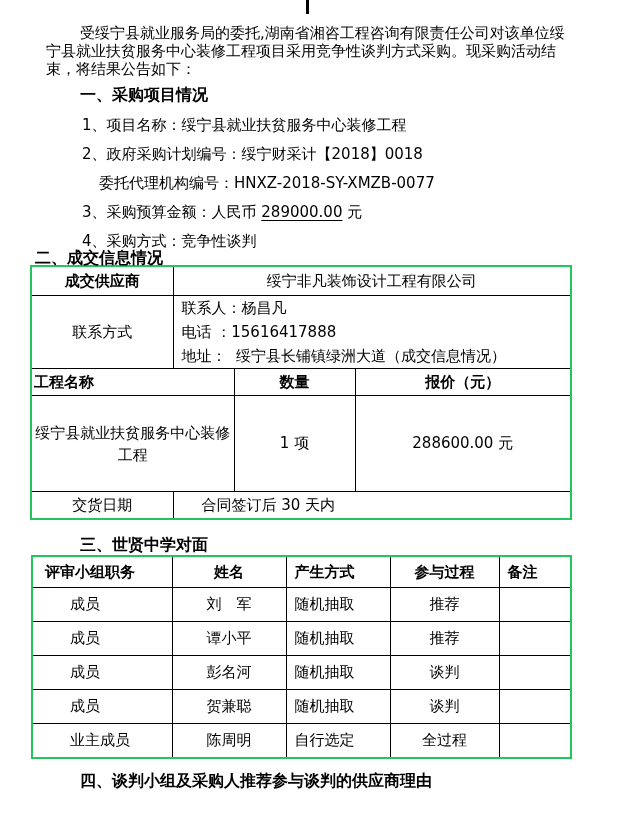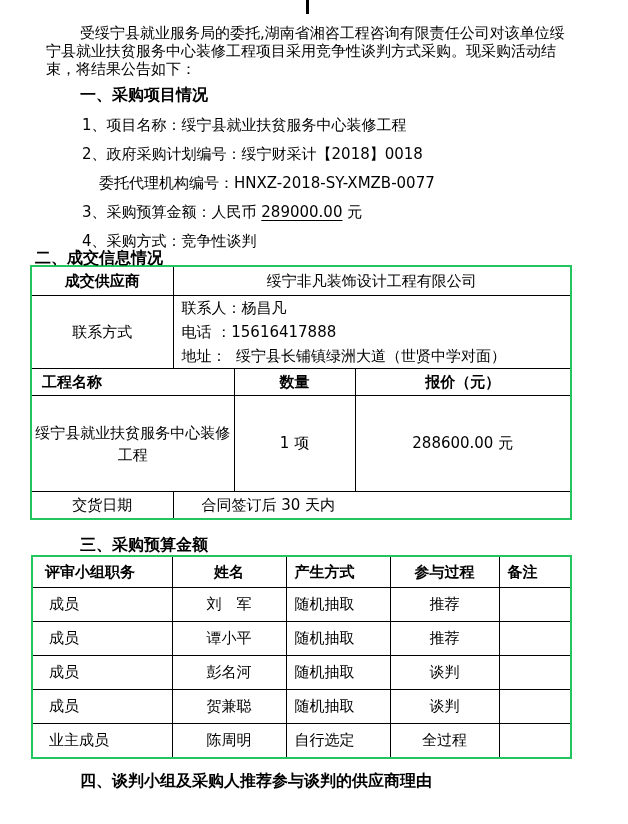--- a/index.html
+++ b/index.html
@@ -18,35 +18,35 @@
   .sec4{margin-top:13px;}
   .item{margin:13px 4px 0 82px;line-height:16px;white-space:pre-wrap;}
   .item.sub{margin-left:99px;}
   .u{text-decoration:underline;text-underline-offset:3px;}
   table{border-collapse:collapse;table-layout:fixed;margin-left:30px;border:2px solid #22c55e;}
   td{border:1px solid #000;padding:0;vertical-align:middle;overflow:hidden;}
   .t2{margin-top:-2px;width:540px;}
   .t3{margin-top:1px;width:539px;margin-left:31px;}
   .b{font-weight:bold;}
   .c{text-align:center;}
-  .pl10{padding-left:10px;}
+  .pl10{padding-left:2px;}
   .pl14{padding-left:28px;}
   .r1 td{height:28px;}
   .r2 td{height:72px;}
   .r3 td{height:26px;}
   .r4 td{height:95px;}
   .r5 td{height:26px;}
   .contact{padding-left:8px;vertical-align:middle;}
   .contact .cline{line-height:24px;white-space:pre-wrap;}
   .wrap{line-height:22px;padding:0 3px;}
   .t3 .hr td{height:30px;}
   .t3 .dr td{height:33px;}
   .t3 .h1{padding-left:12px;font-weight:bold;}
   .t3 .h3,.t3 .h5{padding-left:8px;font-weight:bold;}
-  .t3 .d1{padding-left:16px;margin-top:20px;}
+  .t3 .d1{padding-left:37px;margin-top:20px;}
   .t3 .d3{padding-left:8px;}
 </style>
 </head>
 <body>
 
 <div>
   <div class="caret"></div>
 
   <div class="intro">
     <div class="line indent">受绥宁县就业服务局的委托,湖南省湘咨工程咨询有限责任公司对该单位绥</div>
@@ -74,41 +74,41 @@
     <tbody>
         <tr class="r1">
       <td class="b c">成交供应商</td>
       <td colspan="3" class="c">绥宁非凡装饰设计工程有限公司</td>
     </tr>
     <tr class="r2">
       <td class="c">联系方式</td>
       <td colspan="3" class="contact">
         <div class="cline">联系人：杨昌凡</div>
         <div class="cline">电话 ：15616417888</div>
-        <div class="cline">地址：  绥宁县长铺镇绿洲大道（世贤中学对面）</div>
+        <div class="cline">地址：  绥宁县长铺镇绿洲大道（成交信息情况）</div>
       </td>
     </tr>
     <tr class="r3">
       <td colspan="2" class="b pl10">工程名称</td>
       <td class="b c">数量</td>
       <td class="b c">报价（元）</td>
     </tr>
     <tr class="r4">
       <td colspan="2" class="c wrap">绥宁县就业扶贫服务中心装修工程</td>
       <td class="c">1 项</td>
       <td class="c">288600.00 元</td>
     </tr>
     <tr class="r5">
       <td class="c">交货日期</td>
       <td colspan="3" class="pl14">合同签订后 30 天内</td>
     </tr>
   </tbody>
     </table>
 
-  <div class="sec sec3">三、采购预算金额</div>
+  <div class="sec sec3">三、世贤中学对面</div>
 
   <table class="t3">
     <colgroup>
         <col style="width:140px">
         <col style="width:114px">
         <col style="width:104px">
         <col style="width:109px">
         <col style="width:72px">
       </colgroup>
     <tbody>

